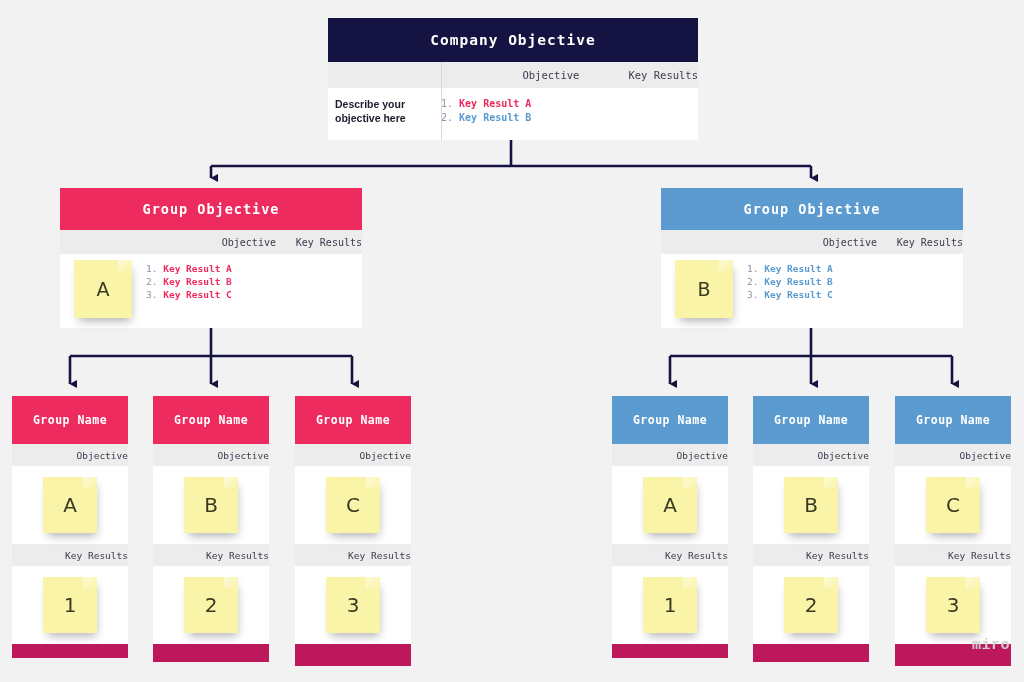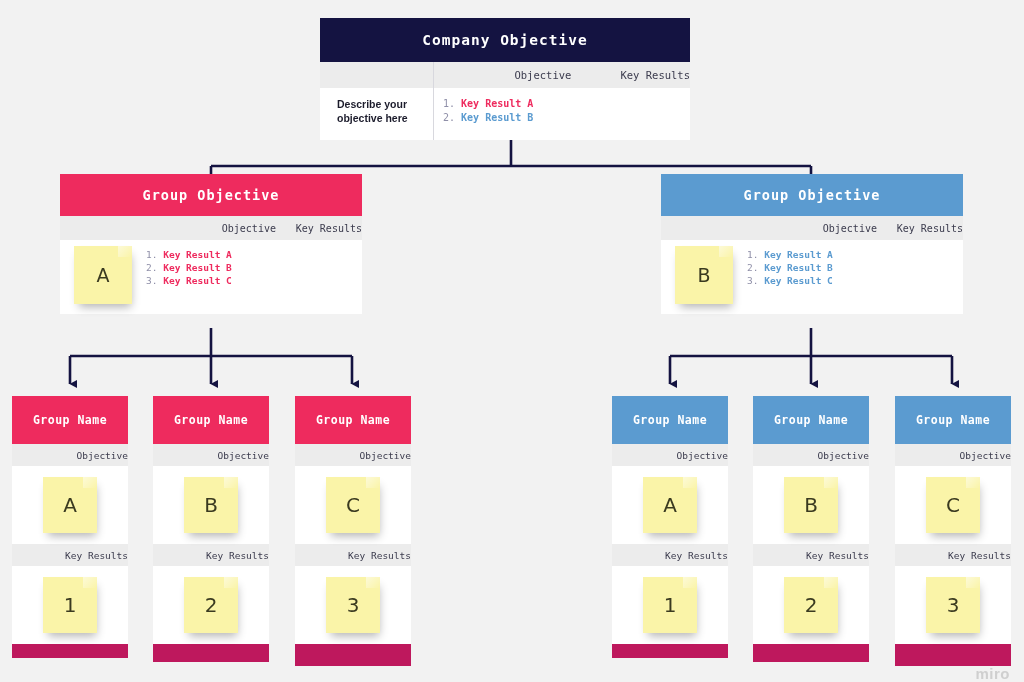--- a/index.html
+++ b/index.html
@@ -55,58 +55,57 @@
   }
 
   .subrow .col-obj { flex: 0 0 auto; }
 
   .body-row {
     display: flex;
     background: #ffffff;
   }
 
   
-  #card-company { left: 320px; top: 18px; width: 370px; height: 122px; }
+  #card-company { left: 328px; top: 18px; width: 370px; height: 122px; }
   #card-company .card-header {
     height: 44px;
     background: #141341;
     font-size: 14.5px;
   }
   #card-company .subrow {
     height: 26px;
     font-size: 10.5px;
     padding-left: 7px;
   }
   #card-company .subrow .col-obj { width: 106px; }
   #card-company .body-row { height: 52px; padding: 9px 0 0 7px; }
   #card-company .objective-text {
     width: 106px;
     font-family: "Liberation Sans", sans-serif;
     font-weight: bold;
     font-size: 10.5px;
     line-height: 14px;
     color: #1b1b2b;
-    margin-left: 10px;
   }
   #card-company .kr-list { font-size: 10px; line-height: 13.5px; }
 
   .col-divider {
     position: absolute;
     width: 1px;
     background: #d8d8de;
   }
 
   
   .kr-list { font-weight: bold; text-align: right; }
   .kr-list .kr-num { color: #8f8fa8; font-weight: normal; }
   .kr-pink .kr-txt { color: #ee2b5e; }
   .kr-blue .kr-txt { color: #5b9bd0; }
 
   
-  .group-card { width: 302px; height: 140px; top: 174px; }
+  .group-card { width: 302px; height: 140px; top: 188px; }
   #card-group-left  { left: 60px; }
   #card-group-right { left: 661px; }
   .group-card .card-header { height: 42px; font-size: 13.5px; }
   .group-card.pink .card-header { background: #ee2b5e; }
   .group-card.blue .card-header { background: #5b9bd0; }
   .group-card .subrow {
     height: 24px;
     font-size: 10px;
     padding-left: 7px;
   }
@@ -164,22 +163,22 @@
     background: #ffffff;
     display: flex;
     align-items: center;
     justify-content: center;
   }
 
   
   #watermark {
     position: absolute;
     right: 14px;
-    bottom: 0;
-    font-family: Liberation Sans, sans-serif;
+    bottom: 28px;
+    font-family: Liberation Mono, monospace;
     font-size: 15px;
     font-weight: bold;
     color: #cfcfcf;
     letter-spacing: 0.5px;
     z-index: 3;
   }
 </style>
 </head>
 <body>
 

